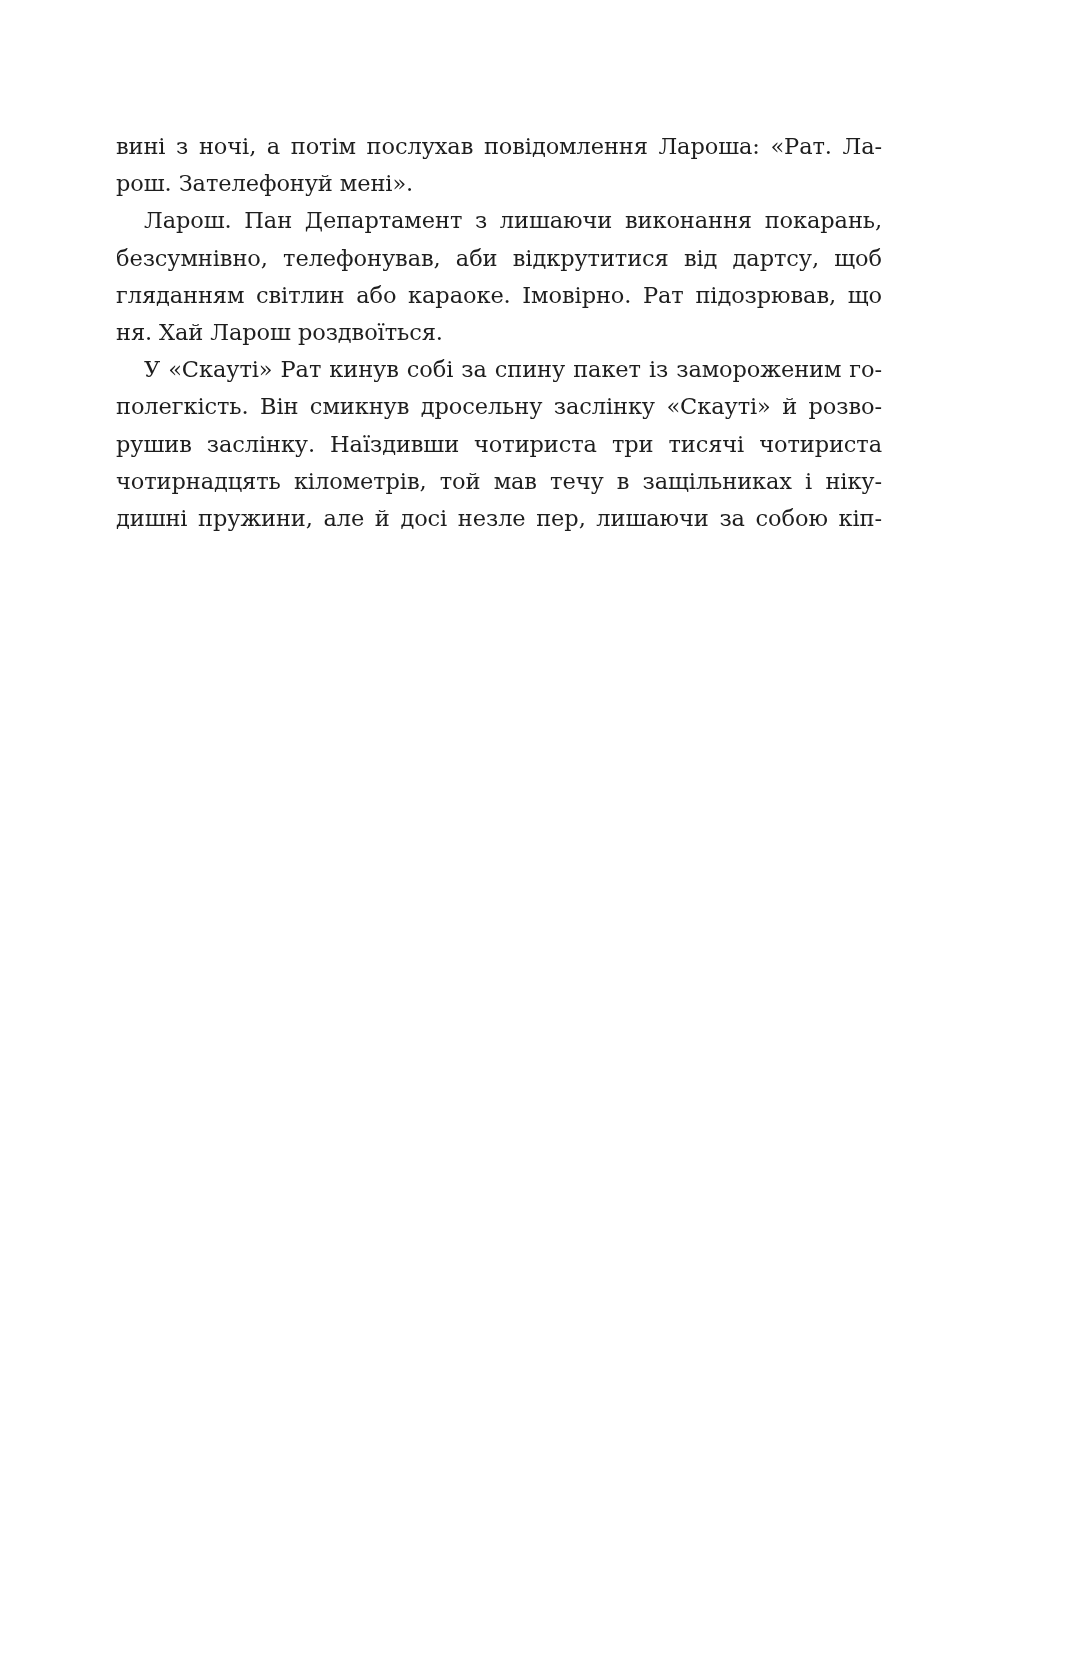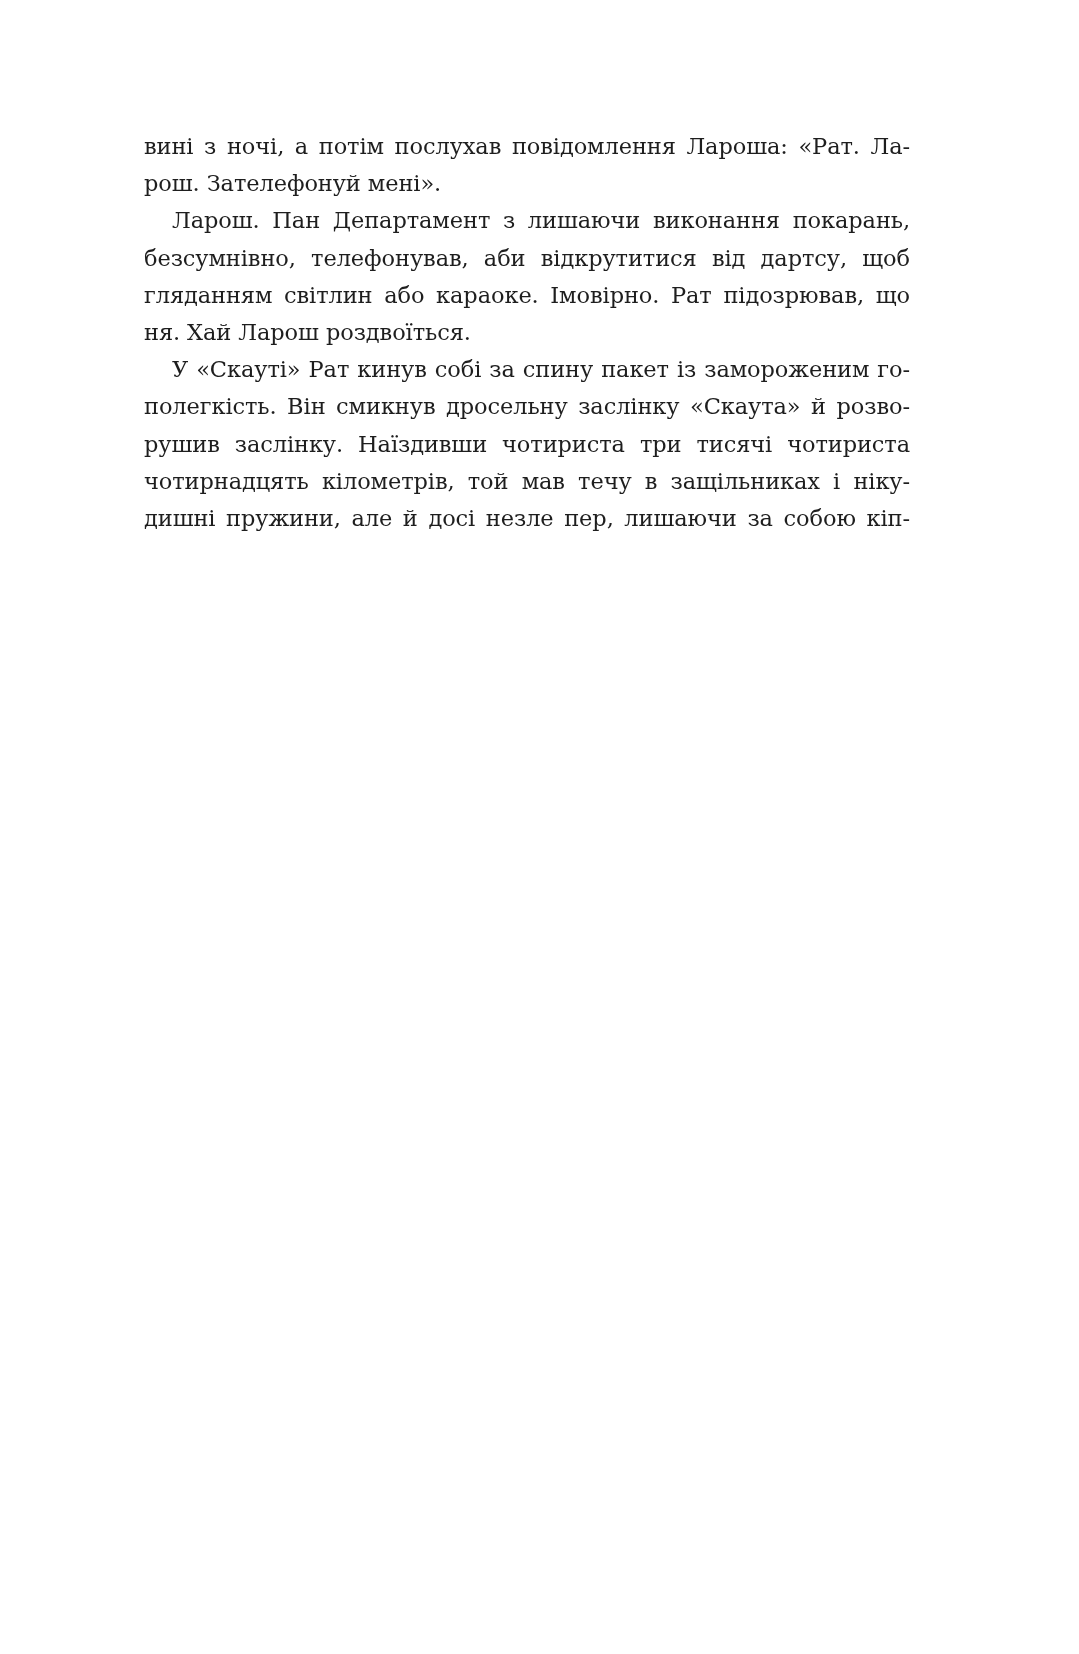--- a/index.html
+++ b/index.html
@@ -8,21 +8,21 @@
       background: #ffffff;
     }
     body {
       width: 1079px;
       height: 1654px;
       position: relative;
       overflow: hidden;
     }
     .page {
       position: absolute;
-      left: 144px;
+      left: 116px;
       top: 128px;
       width: 766px;
       font-family: "DejaVu Serif", "Liberation Serif", serif;
       font-size: 22.5px;
       line-height: 37.2px;
       color: #1e1e1e;
       letter-spacing: -0.1px;
     }
     .para {
       margin: 0;
@@ -52,18 +52,18 @@
     <span class="line last">рош. Зателефонуй мені».</span>
   </div>
   <div class="para">
     <span class="line indent">Ларош. Пан Департамент з лишаючи виконання покарань,</span>
     <span class="line">безсумнівно, телефонував, аби відкрутитися від дартсу, щоб</span>
     <span class="line">гляданням світлин або караоке. Імовірно. Рат підозрював, що</span>
     <span class="line last">ня. Хай Ларош роздвоїться.</span>
   </div>
   <div class="para">
     <span class="line indent">У «Скауті» Рат кинув собі за спину пакет із замороженим го-</span>
-    <span class="line">полегкість. Він смикнув дросельну заслінку «Скаута» й розво-</span>
+    <span class="line">полегкість. Він смикнув дросельну заслінку «Скауті» й розво-</span>
     <span class="line">рушив заслінку. Наїздивши чотириста три тисячі чотириста</span>
     <span class="line">чотирнадцять кілометрів, той мав течу в защільниках і ніку-</span>
     <span class="line">дишні пружини, але й досі незле пер, лишаючи за собою кіп-</span>
   </div>
 </div>
 
 </body></html>

